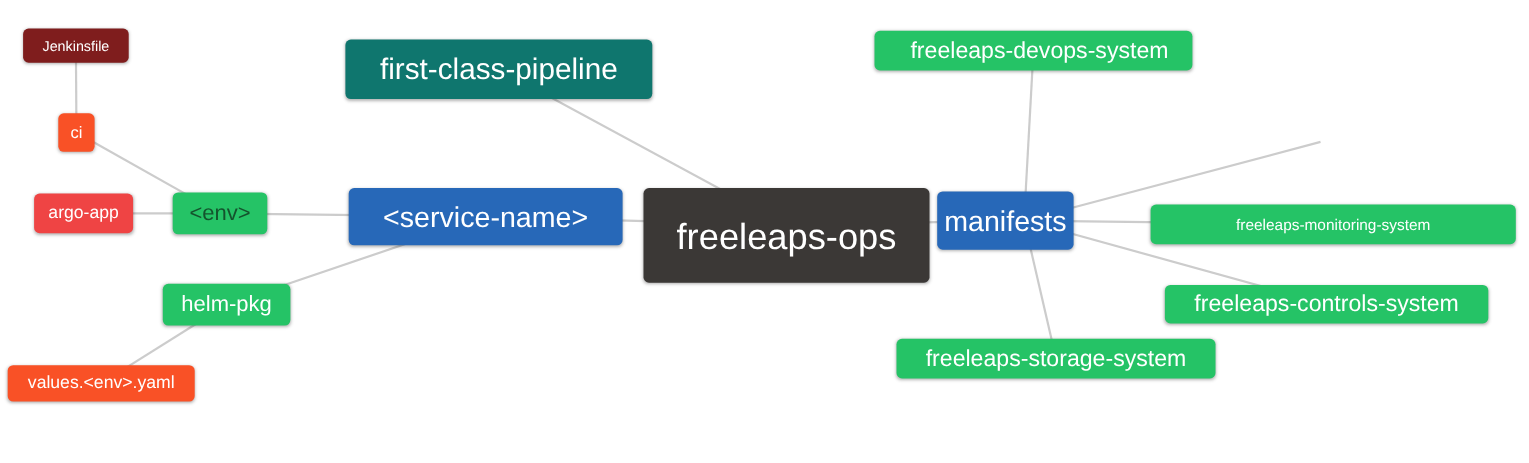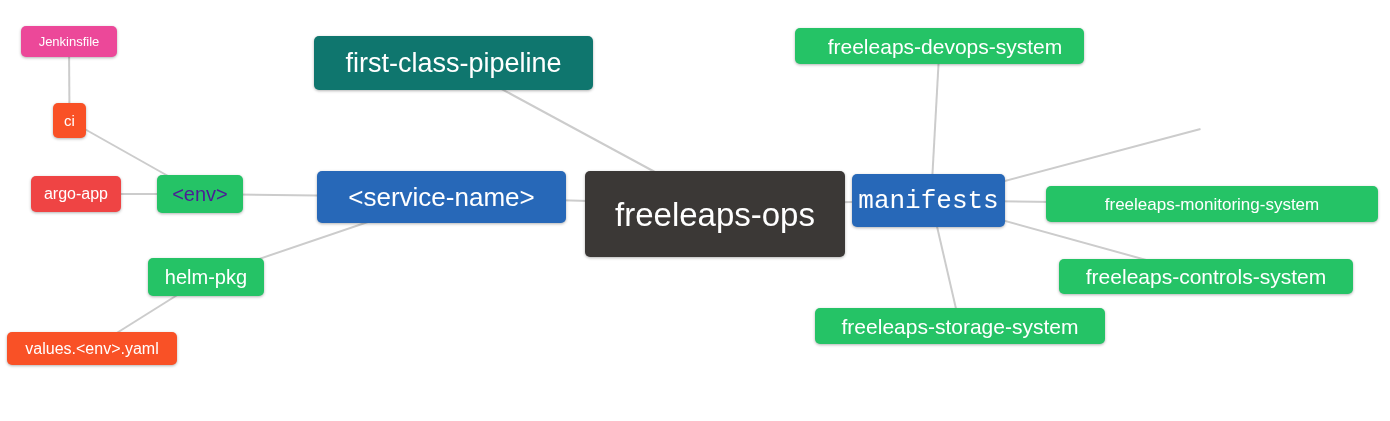--- a/index.html
+++ b/index.html
@@ -58,28 +58,28 @@
       <line x1="453.5" y1="63" x2="715" y2="204.5" stroke="#CCCCCC" stroke-width="2"></line>
       <line x1="441.5" y1="197" x2="715" y2="204.5" stroke="#CCCCCC" stroke-width="2"></line>
       <line x1="715" y1="204.5" x2="931" y2="200.5" stroke="#CCCCCC" stroke-width="2"></line>
       <line x1="931" y1="200.5" x2="939.5" y2="46" stroke="#CCCCCC" stroke-width="2"></line>
       <line x1="931" y1="200.5" x2="1200.5" y2="129" stroke="#CCCCCC" stroke-width="2"></line>
       <line x1="931" y1="200.5" x2="1212" y2="204" stroke="#CCCCCC" stroke-width="2"></line>
       <line x1="931" y1="200.5" x2="1206" y2="276.5" stroke="#CCCCCC" stroke-width="2"></line>
       <line x1="931" y1="200.5" x2="960" y2="326" stroke="#CCCCCC" stroke-width="2"></line>
     </svg>
   <div class="node-layer">
-      <div class="mm-node" style="left: 21px; top: 26px; width: 96px; height: 31px; font-size: 13px; background: #ec4899; color: rgb(255, 255, 255);">Jenkinsfile</div>
+      <div class="mm-node" style="left: 21px; top: 26px; width: 96px; height: 31px; font-size: 13px; background: #7f1d1d; color: rgb(255, 255, 255);">Jenkinsfile</div>
       <div class="mm-node" style="left: 53px; top: 103px; width: 33px; height: 35px; font-size: 15px; background: rgb(249, 81, 38); color: rgb(255, 255, 255);">ci</div>
       <div class="mm-node" style="left: 31px; top: 176px; width: 90px; height: 36px; font-size: 16px; background: #ef4444; color: rgb(255, 255, 255);">argo-app</div>
-      <div class="mm-node" style="left: 157px; top: 175px; width: 86px; height: 38px; font-size: 20px; background: rgb(37, 195, 102); color: #4c1d95;">&lt;env&gt;</div>
+      <div class="mm-node" style="left: 157px; top: 175px; width: 86px; height: 38px; font-size: 20px; background: rgb(37, 195, 102); color: #14532d;">&lt;env&gt;</div>
       <div class="mm-node" style="left: 148px; top: 258px; width: 116px; height: 38px; font-size: 20px; background: rgb(37, 195, 102); color: rgb(255, 255, 255);">helm-pkg</div>
       <div class="mm-node" style="left: 7px; top: 332px; width: 170px; height: 33px; font-size: 16px; background: rgb(249, 81, 38); color: rgb(255, 255, 255);">values.&lt;env&gt;.yaml</div>
       <div class="mm-node" style="left: 314px; top: 36px; width: 279px; height: 54px; font-size: 27px; background: #0f766e; color: rgb(255, 255, 255);">first-class-pipeline</div>
       <div class="mm-node" style="left: 317px; top: 171px; width: 249px; height: 52px; font-size: 26px; background: rgb(39, 104, 184); color: rgb(255, 255, 255);">&lt;service-name&gt;</div>
       <div class="mm-node" style="left: 585px; top: 171px; width: 260px; height: 86px; font-size: 33px; background: rgb(59, 56, 54); color: rgb(255, 255, 255);">freeleaps-ops</div>
-      <div class="mm-node" style="left: 852px; top: 174px; width: 153px; height: 53px; font-size: 26px; background: rgb(39, 104, 184); color: rgb(255, 255, 255); font-family: Liberation Mono, monospace;">manifests</div>
+      <div class="mm-node" style="left: 852px; top: 174px; width: 124px; height: 53px; font-size: 26px; background: rgb(39, 104, 184); color: rgb(255, 255, 255);">manifests</div>
       <div class="mm-node" style="left: 795px; top: 28px; width: 289px; height: 36px; font-size: 21px; background: rgb(37, 195, 102); color: rgb(255, 255, 255); padding-left: 11px;">freeleaps-devops-system</div>
-      <div class="mm-node" style="left: 1046px; top: 186px; width: 332px; height: 36px; font-size: 17px; background: rgb(37, 195, 102); color: rgb(255, 255, 255);">freeleaps-monitoring-system</div>
+      <div class="mm-node" style="left: 1046px; top: 186px; width: 332px; height: 36px; font-size: 14px; background: rgb(37, 195, 102); color: rgb(255, 255, 255);">freeleaps-monitoring-system</div>
       <div class="mm-node" style="left: 1059px; top: 259px; width: 294px; height: 35px; font-size: 21px; background: rgb(37, 195, 102); color: rgb(255, 255, 255);">freeleaps-controls-system</div>
       <div class="mm-node" style="left: 815px; top: 308px; width: 290px; height: 36px; font-size: 21px; background: rgb(37, 195, 102); color: rgb(255, 255, 255);">freeleaps-storage-system</div>
     </div>
 </div>
 
 </body></html>

